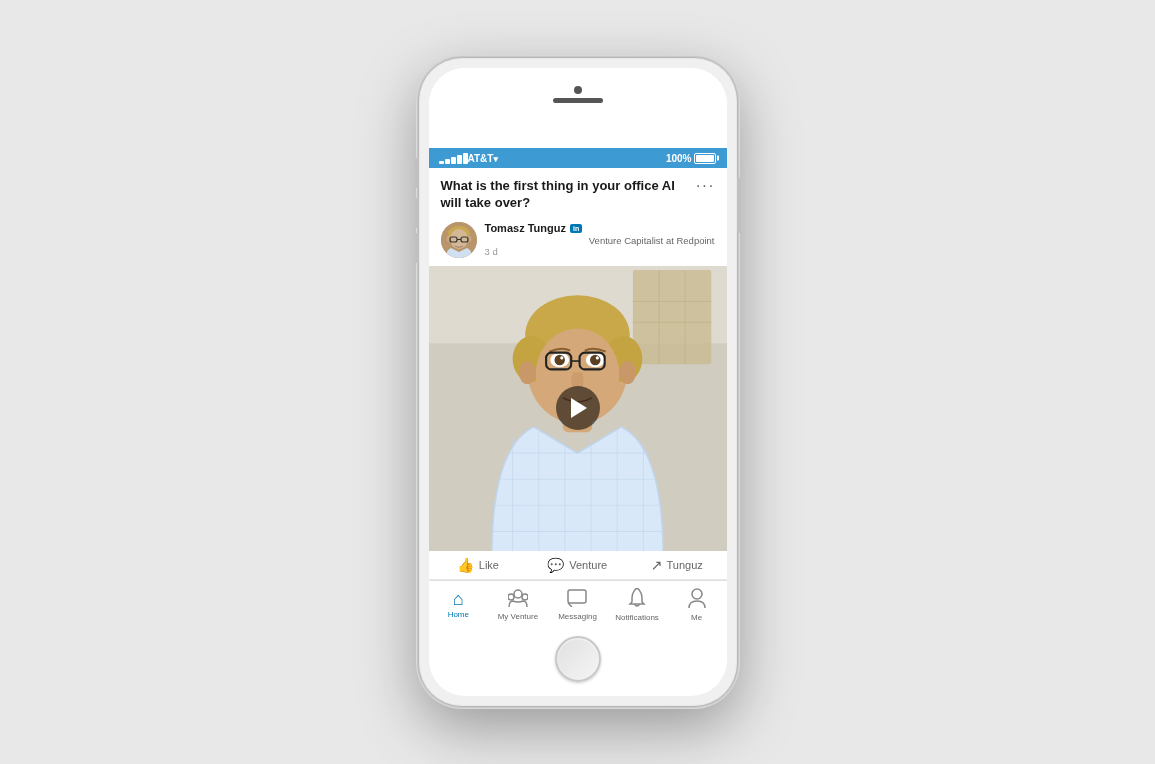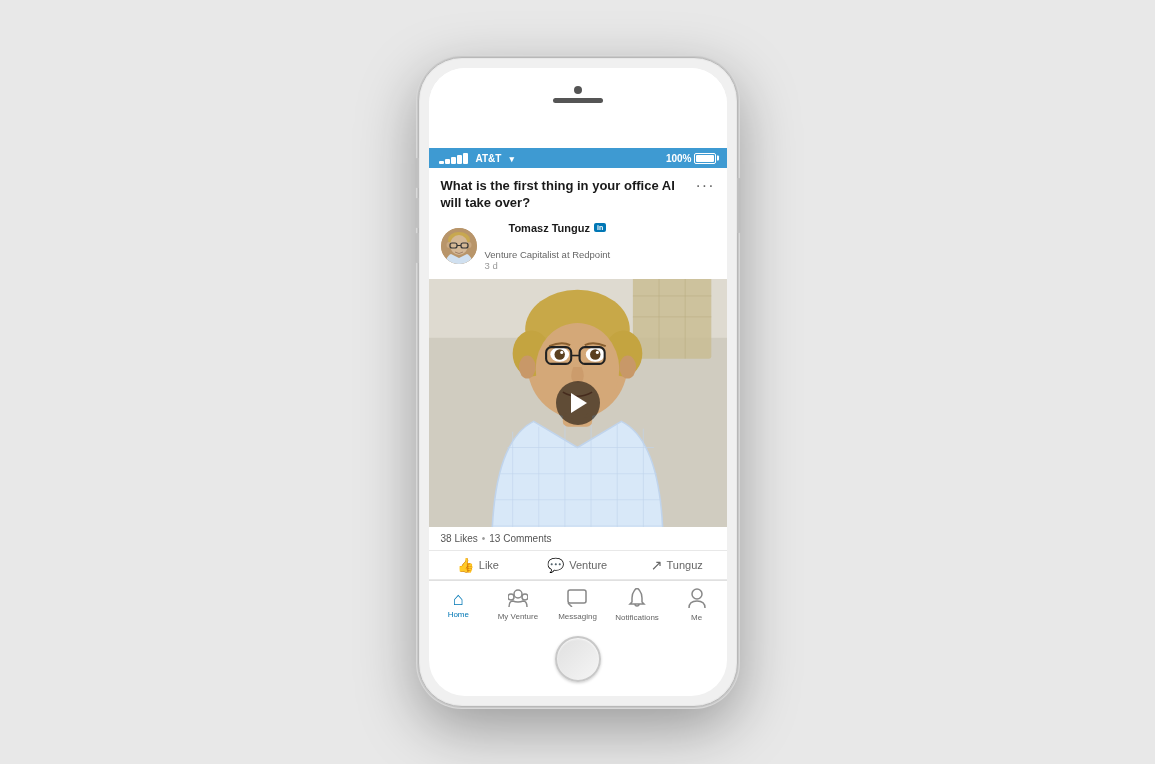--- a/index.html
+++ b/index.html
@@ -135,21 +135,21 @@
       display: flex;
       align-items: center;
       justify-content: space-between;
       height: 20px;
       flex-shrink: 0;
     }
 
     .status-left {
       display: flex;
       align-items: flex-end;
-      gap: 8px;
+      gap: 0;
     }
 
     .signal-dots {
       display: flex;
       gap: 1px;
       align-items: flex-end;
     }
 
     .signal-dot {
       width: 5px;
@@ -254,42 +254,42 @@
     }
 
     .author-info {
       flex: 1;
     }
 
     .author-name-row {
       display: flex;
       align-items: center;
       gap: 4px;
-      margin-left: 24px;
     }
 
     .author-name {
       font-size: 11px;
       font-weight: 700;
       color: #1a1a1a;
     }
 
     .li-badge {
       background: #0077b5;
       color: white;
       font-size: 7px;
       font-weight: 700;
       padding: 1px 3px;
       border-radius: 2px;
     }
 
     .author-title {
       font-size: 9.5px;
       color: #666;
-      margin-top: 15px;
+      margin-top: 1px;
+      text-align: right;
     }
 
     .post-time {
       font-size: 9.5px;
       color: #999;
     }
 
     
     .video-area {
       flex: 1;
@@ -576,27 +576,20 @@
 
             <ellipse cx="94" cy="108" rx="8" ry="11" fill="#c89868"></ellipse>
             <ellipse cx="190" cy="108" rx="8" ry="11" fill="#c89868"></ellipse>
           </svg>
 
           <div class="play-button">
             <div class="play-triangle"></div>
           </div>
         </div>
 
-        <div class="engagement-bar">
-          <div class="engagement-text">
-            <span>38 Likes</span>
-            <span class="dot-separator">•</span>
-            <span>13 Comments</span>
-          </div>
-        </div>
 
         <div class="action-bar">
           <div class="action-btn">
             <span class="action-icon">👍</span>
             <span>Like</span>
           </div>
           <div class="action-btn">
             <span class="action-icon">💬</span>
             <span>Venture</span>
           </div>

